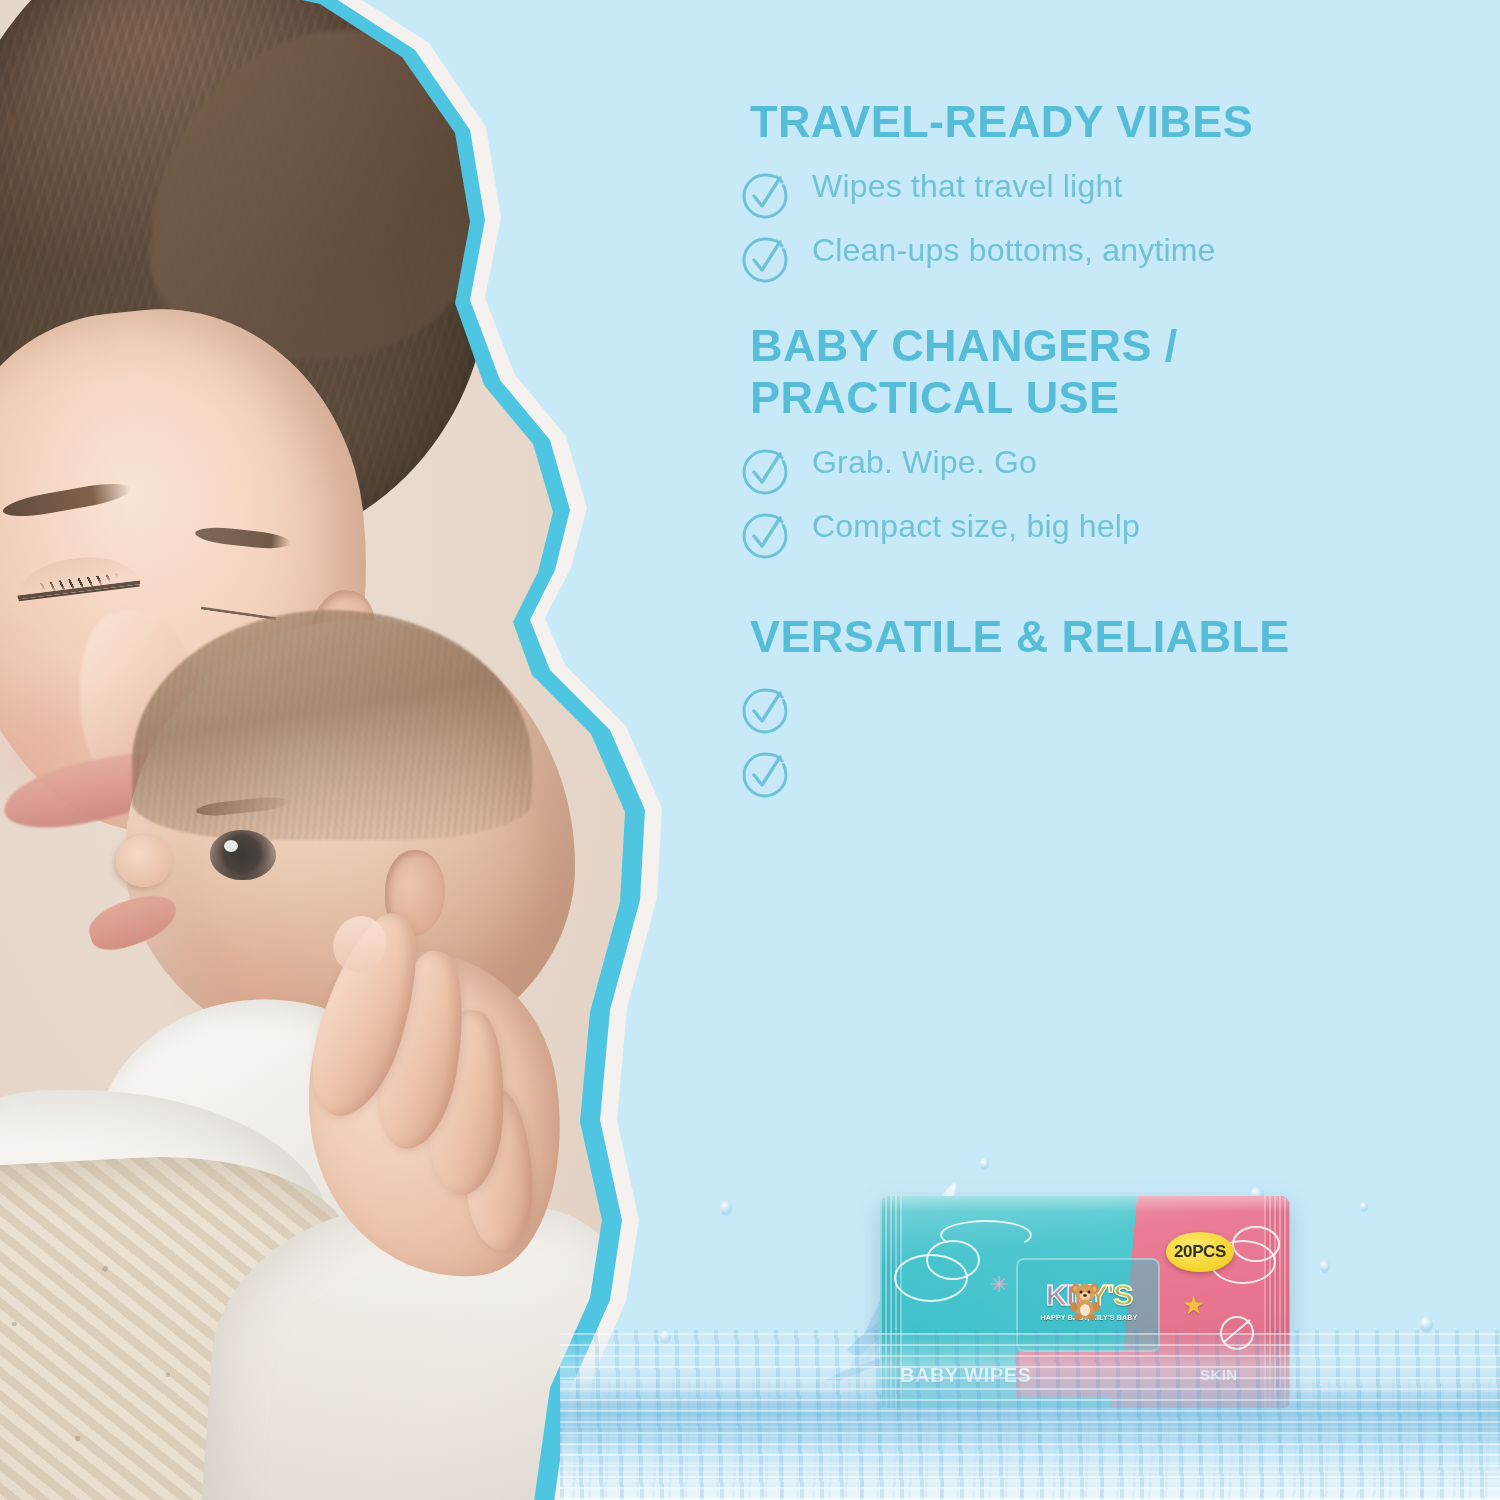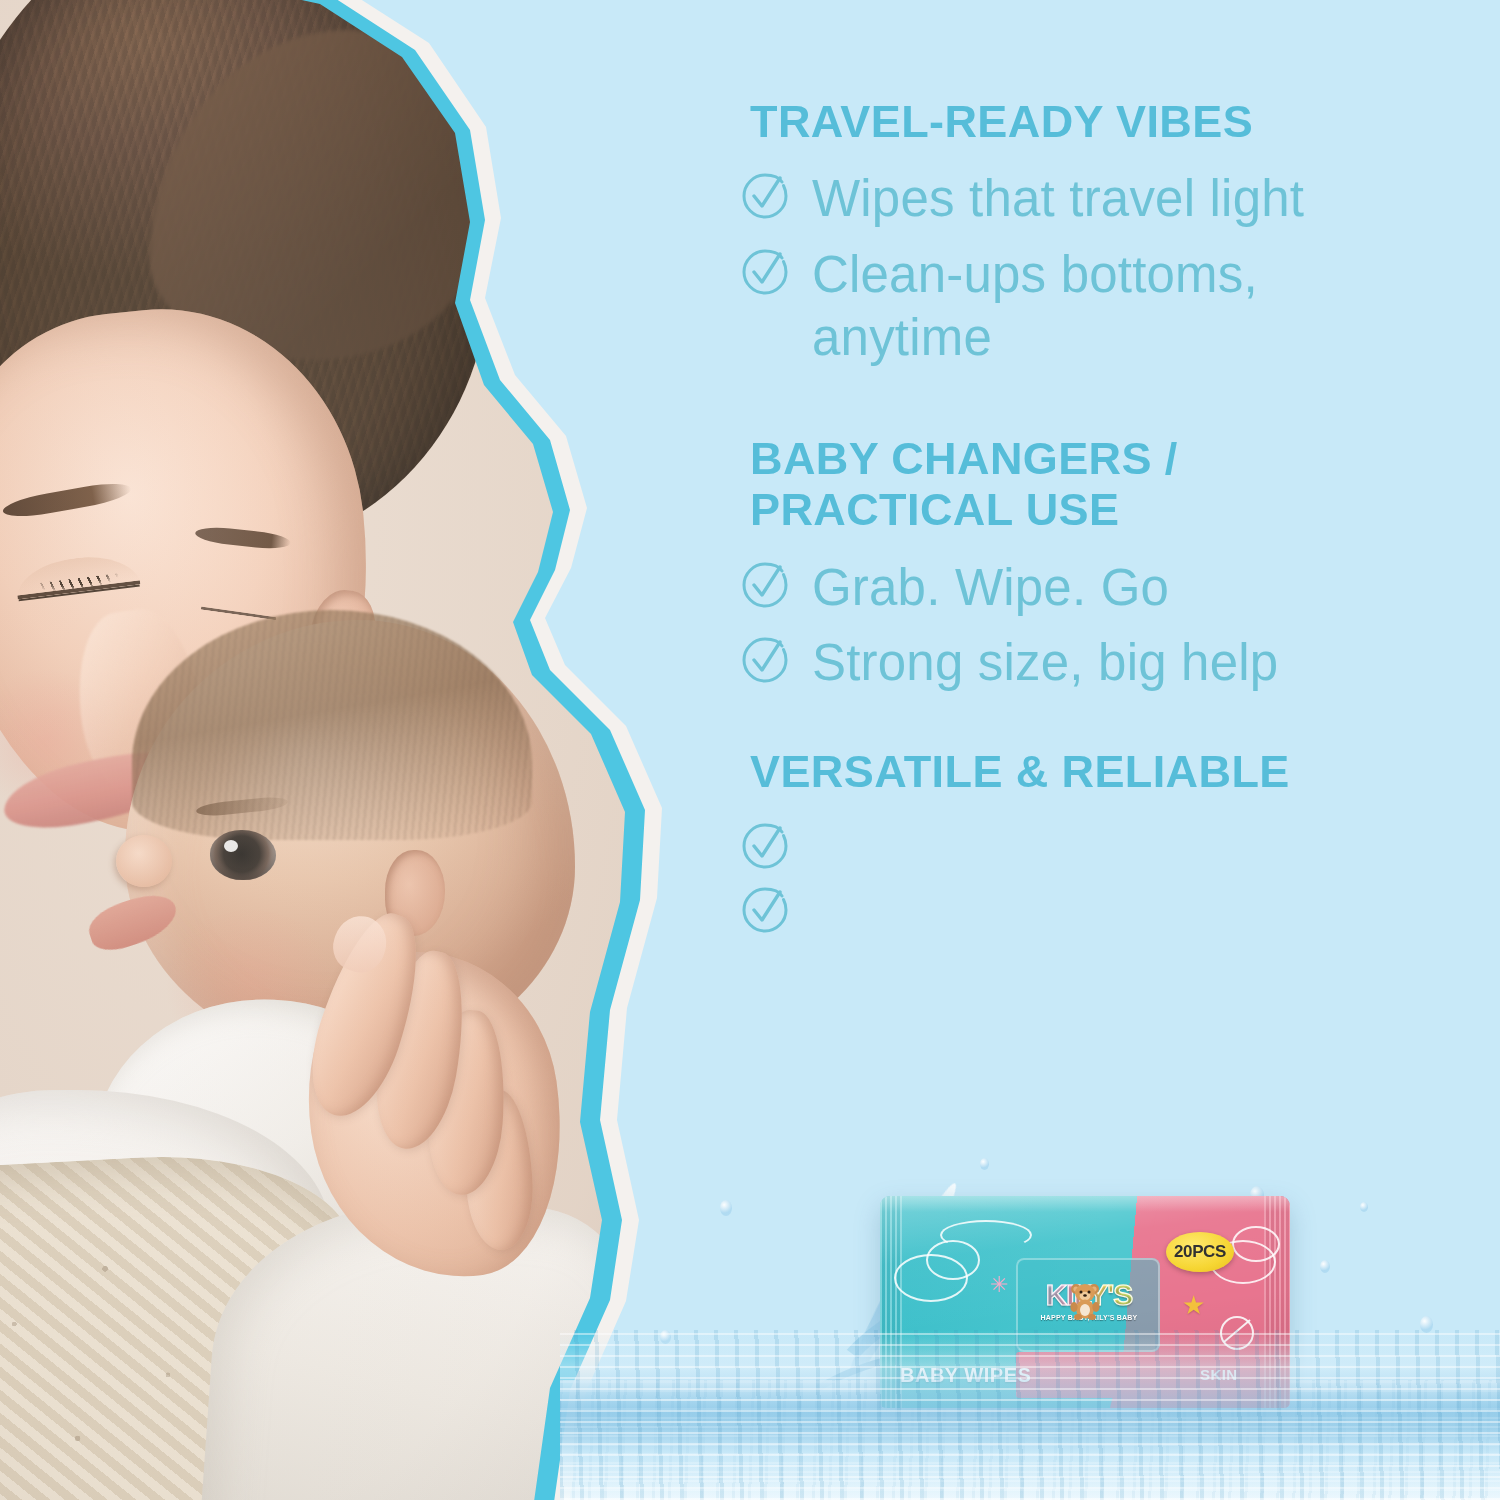--- a/index.html
+++ b/index.html
@@ -320,21 +320,21 @@
   }
 
   
   .text-panel {
     position: absolute;
     left: 742px;
     top: 96px;
     width: 700px;
   }
   .feature-group { margin-bottom: 22px; }
-  .group-1 { margin-bottom: 64px; }
+  .group-1 { margin-bottom: 37px; }
   .group-2 { margin-bottom: 52px; }
 
   .group-title {
     color: #56bdd9;
     font-size: 45px;
     font-weight: 700;
     letter-spacing: 0.4px;
     line-height: 1.14;
     margin: 0 0 20px 8px;
     text-transform: uppercase;
@@ -348,21 +348,21 @@
   .check-icon {
     flex: 0 0 auto;
     width: 46px;
     height: 46px;
     margin-right: 24px;
     margin-top: 6px;
   }
   .check-icon svg { display: block; width: 46px; height: 46px; }
   .bullet-text {
     color: #6ec3d7;
-    font-size: 51px;
+    font-size: 32px;
     font-weight: 400;
     line-height: 1.24;
     letter-spacing: 0.2px;
     max-width: 610px;
   }
 
   
   .splash-zone {
     position: absolute;
     left: 560px;
@@ -683,21 +683,21 @@
         <span class="bullet-text">Grab. Wipe. Go</span>
       </div>
 
       <div class="bullet-row">
         <span class="check-icon">
           <svg viewBox="0 0 46 46">
               <path d="M40 9 C37 4 30 2 23 2 C11.5 2 2 11.5 2 23 C2 34.5 11.5 44 23 44 C34.5 44 44 34.5 44 23 C44 19 43 15.5 41.5 12.5" fill="none" stroke="#6ec3d7" stroke-width="3" stroke-linecap="round"></path>
               <path d="M12 23 L20 33 L38 5" fill="none" stroke="#6ec3d7" stroke-width="3.4" stroke-linecap="round" stroke-linejoin="round"></path>
             </svg>
         </span>
-        <span class="bullet-text">Strong size, big help</span>
+        <span class="bullet-text">Compact size, big help</span>
       </div>
     </div>
 
     <div class="feature-group">
       <h2 class="group-title">VERSATILE &amp; RELIABLE</h2>
 
       <div class="bullet-row">
         <span class="check-icon">
           <svg viewBox="0 0 46 46">
               <path d="M40 9 C37 4 30 2 23 2 C11.5 2 2 11.5 2 23 C2 34.5 11.5 44 23 44 C34.5 44 44 34.5 44 23 C44 19 43 15.5 41.5 12.5" fill="none" stroke="#6ec3d7" stroke-width="3" stroke-linecap="round"></path>

